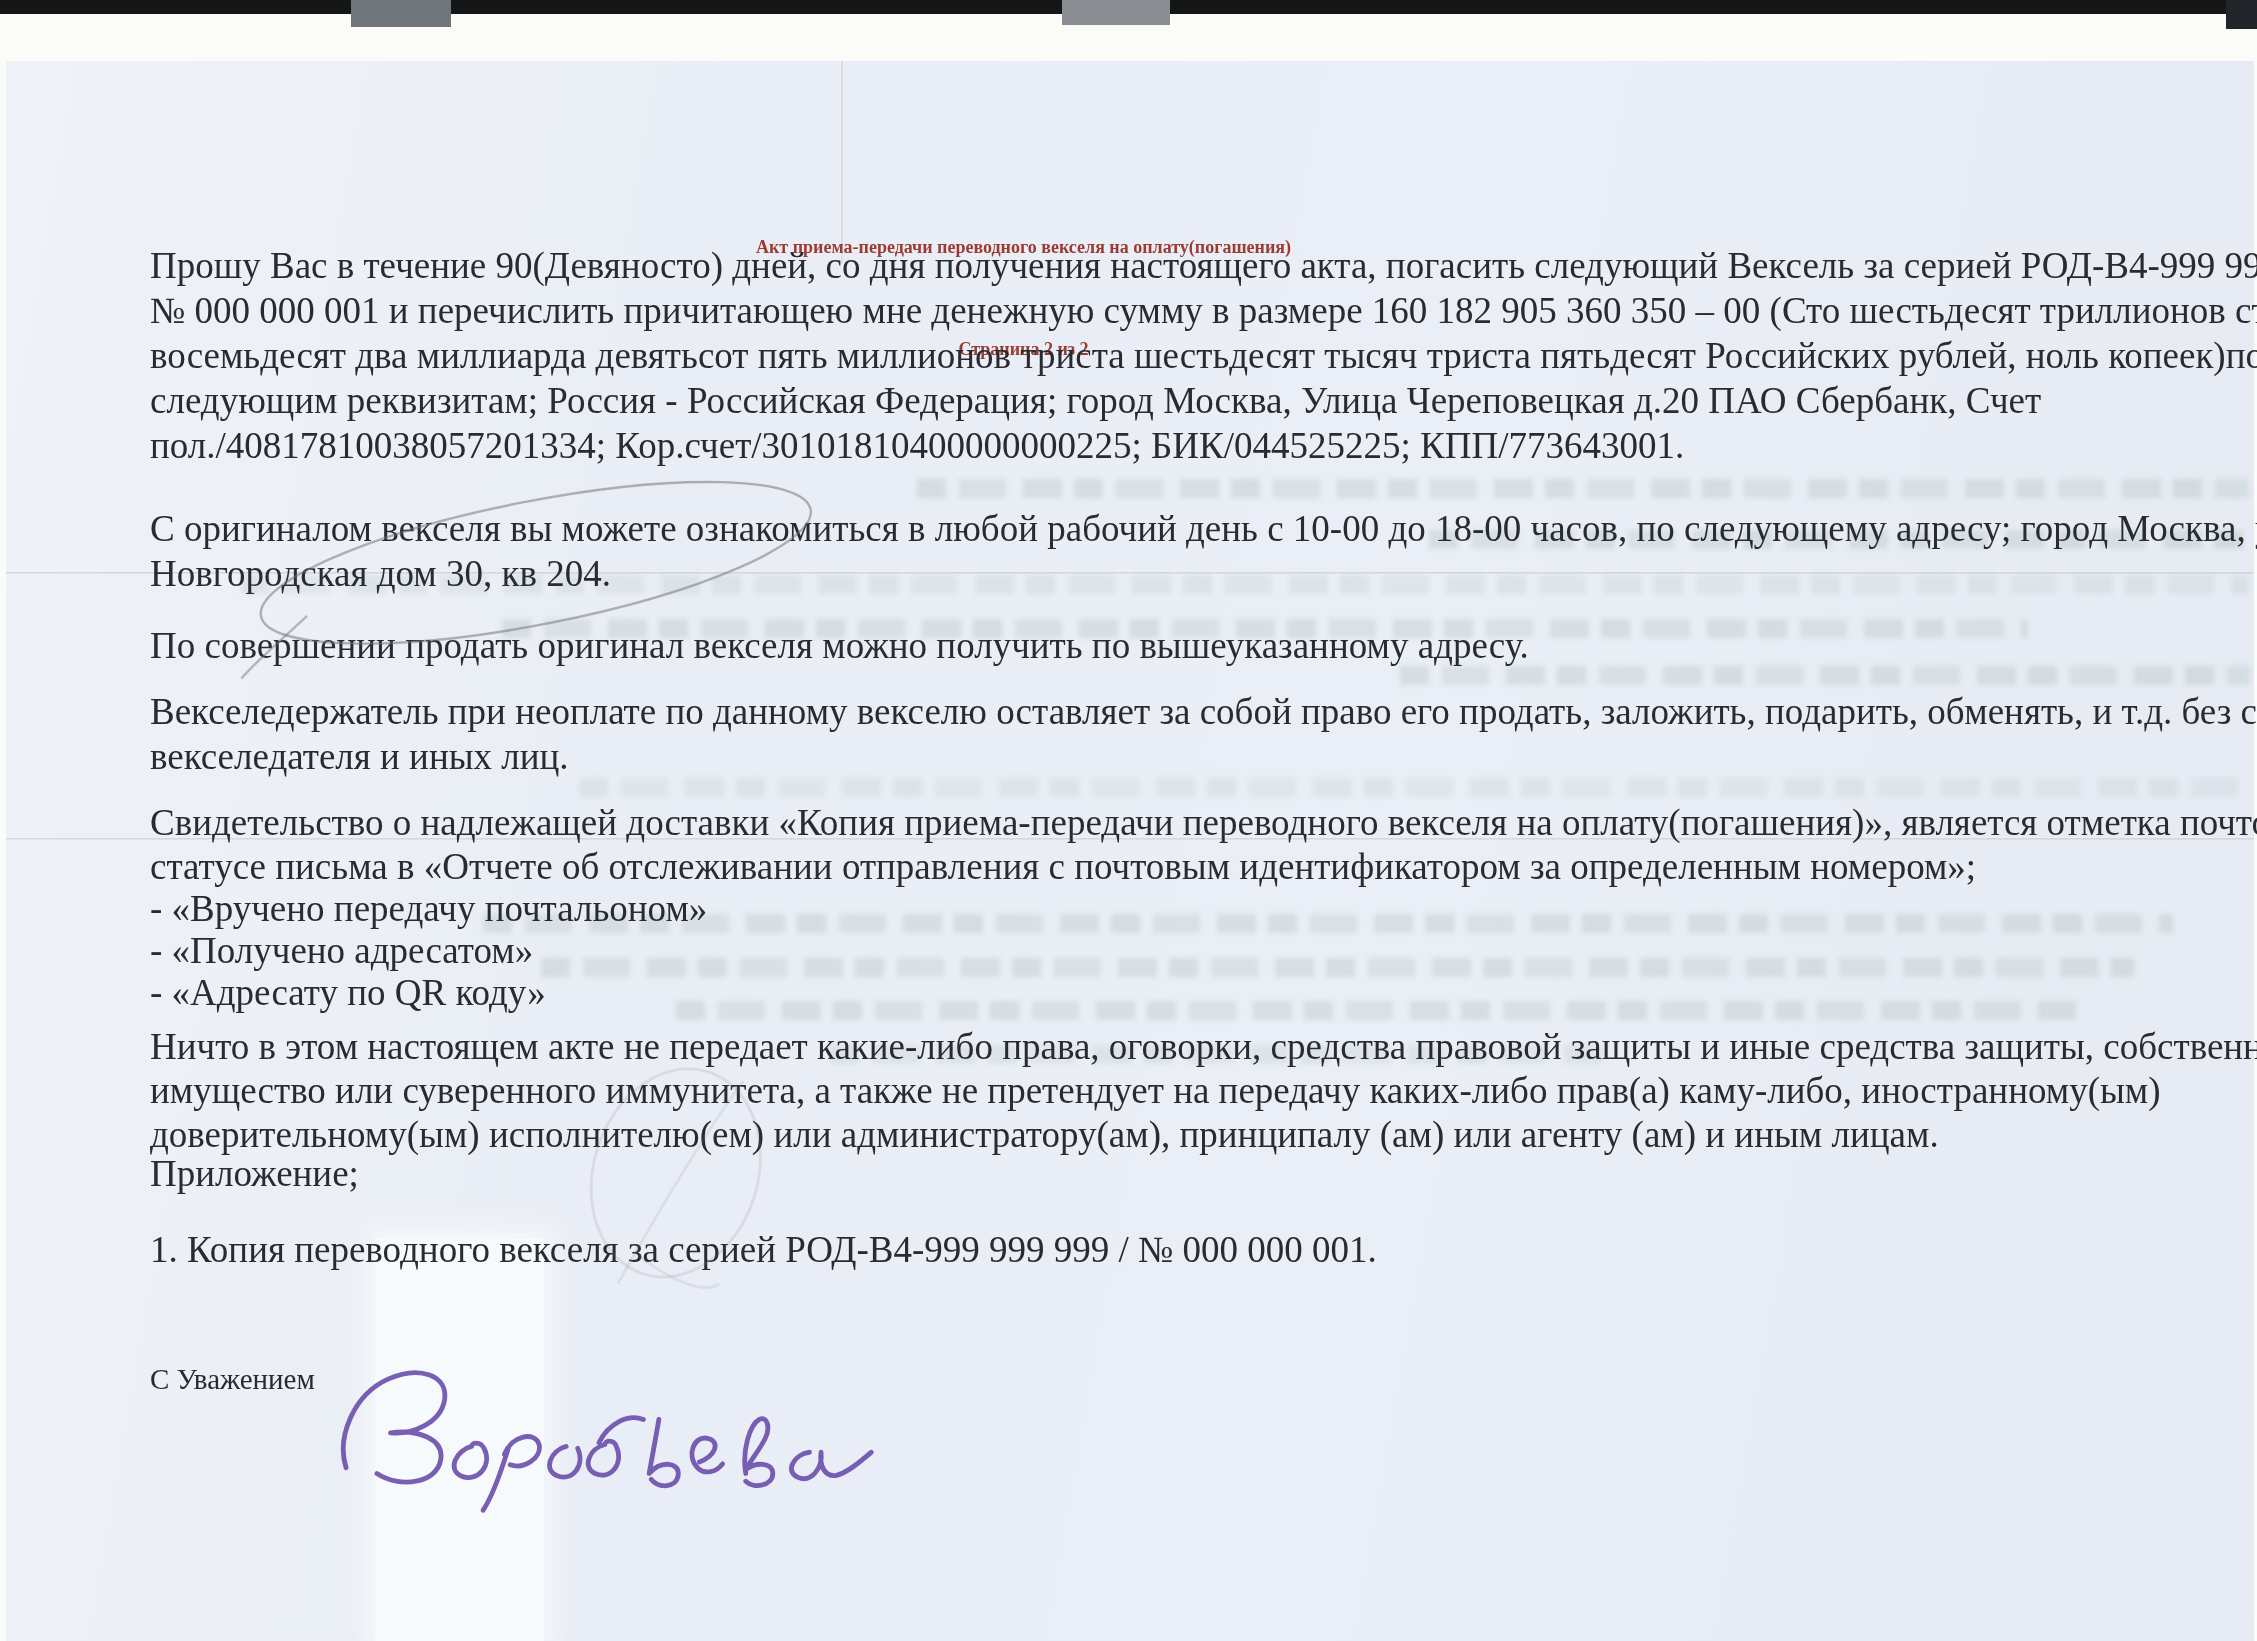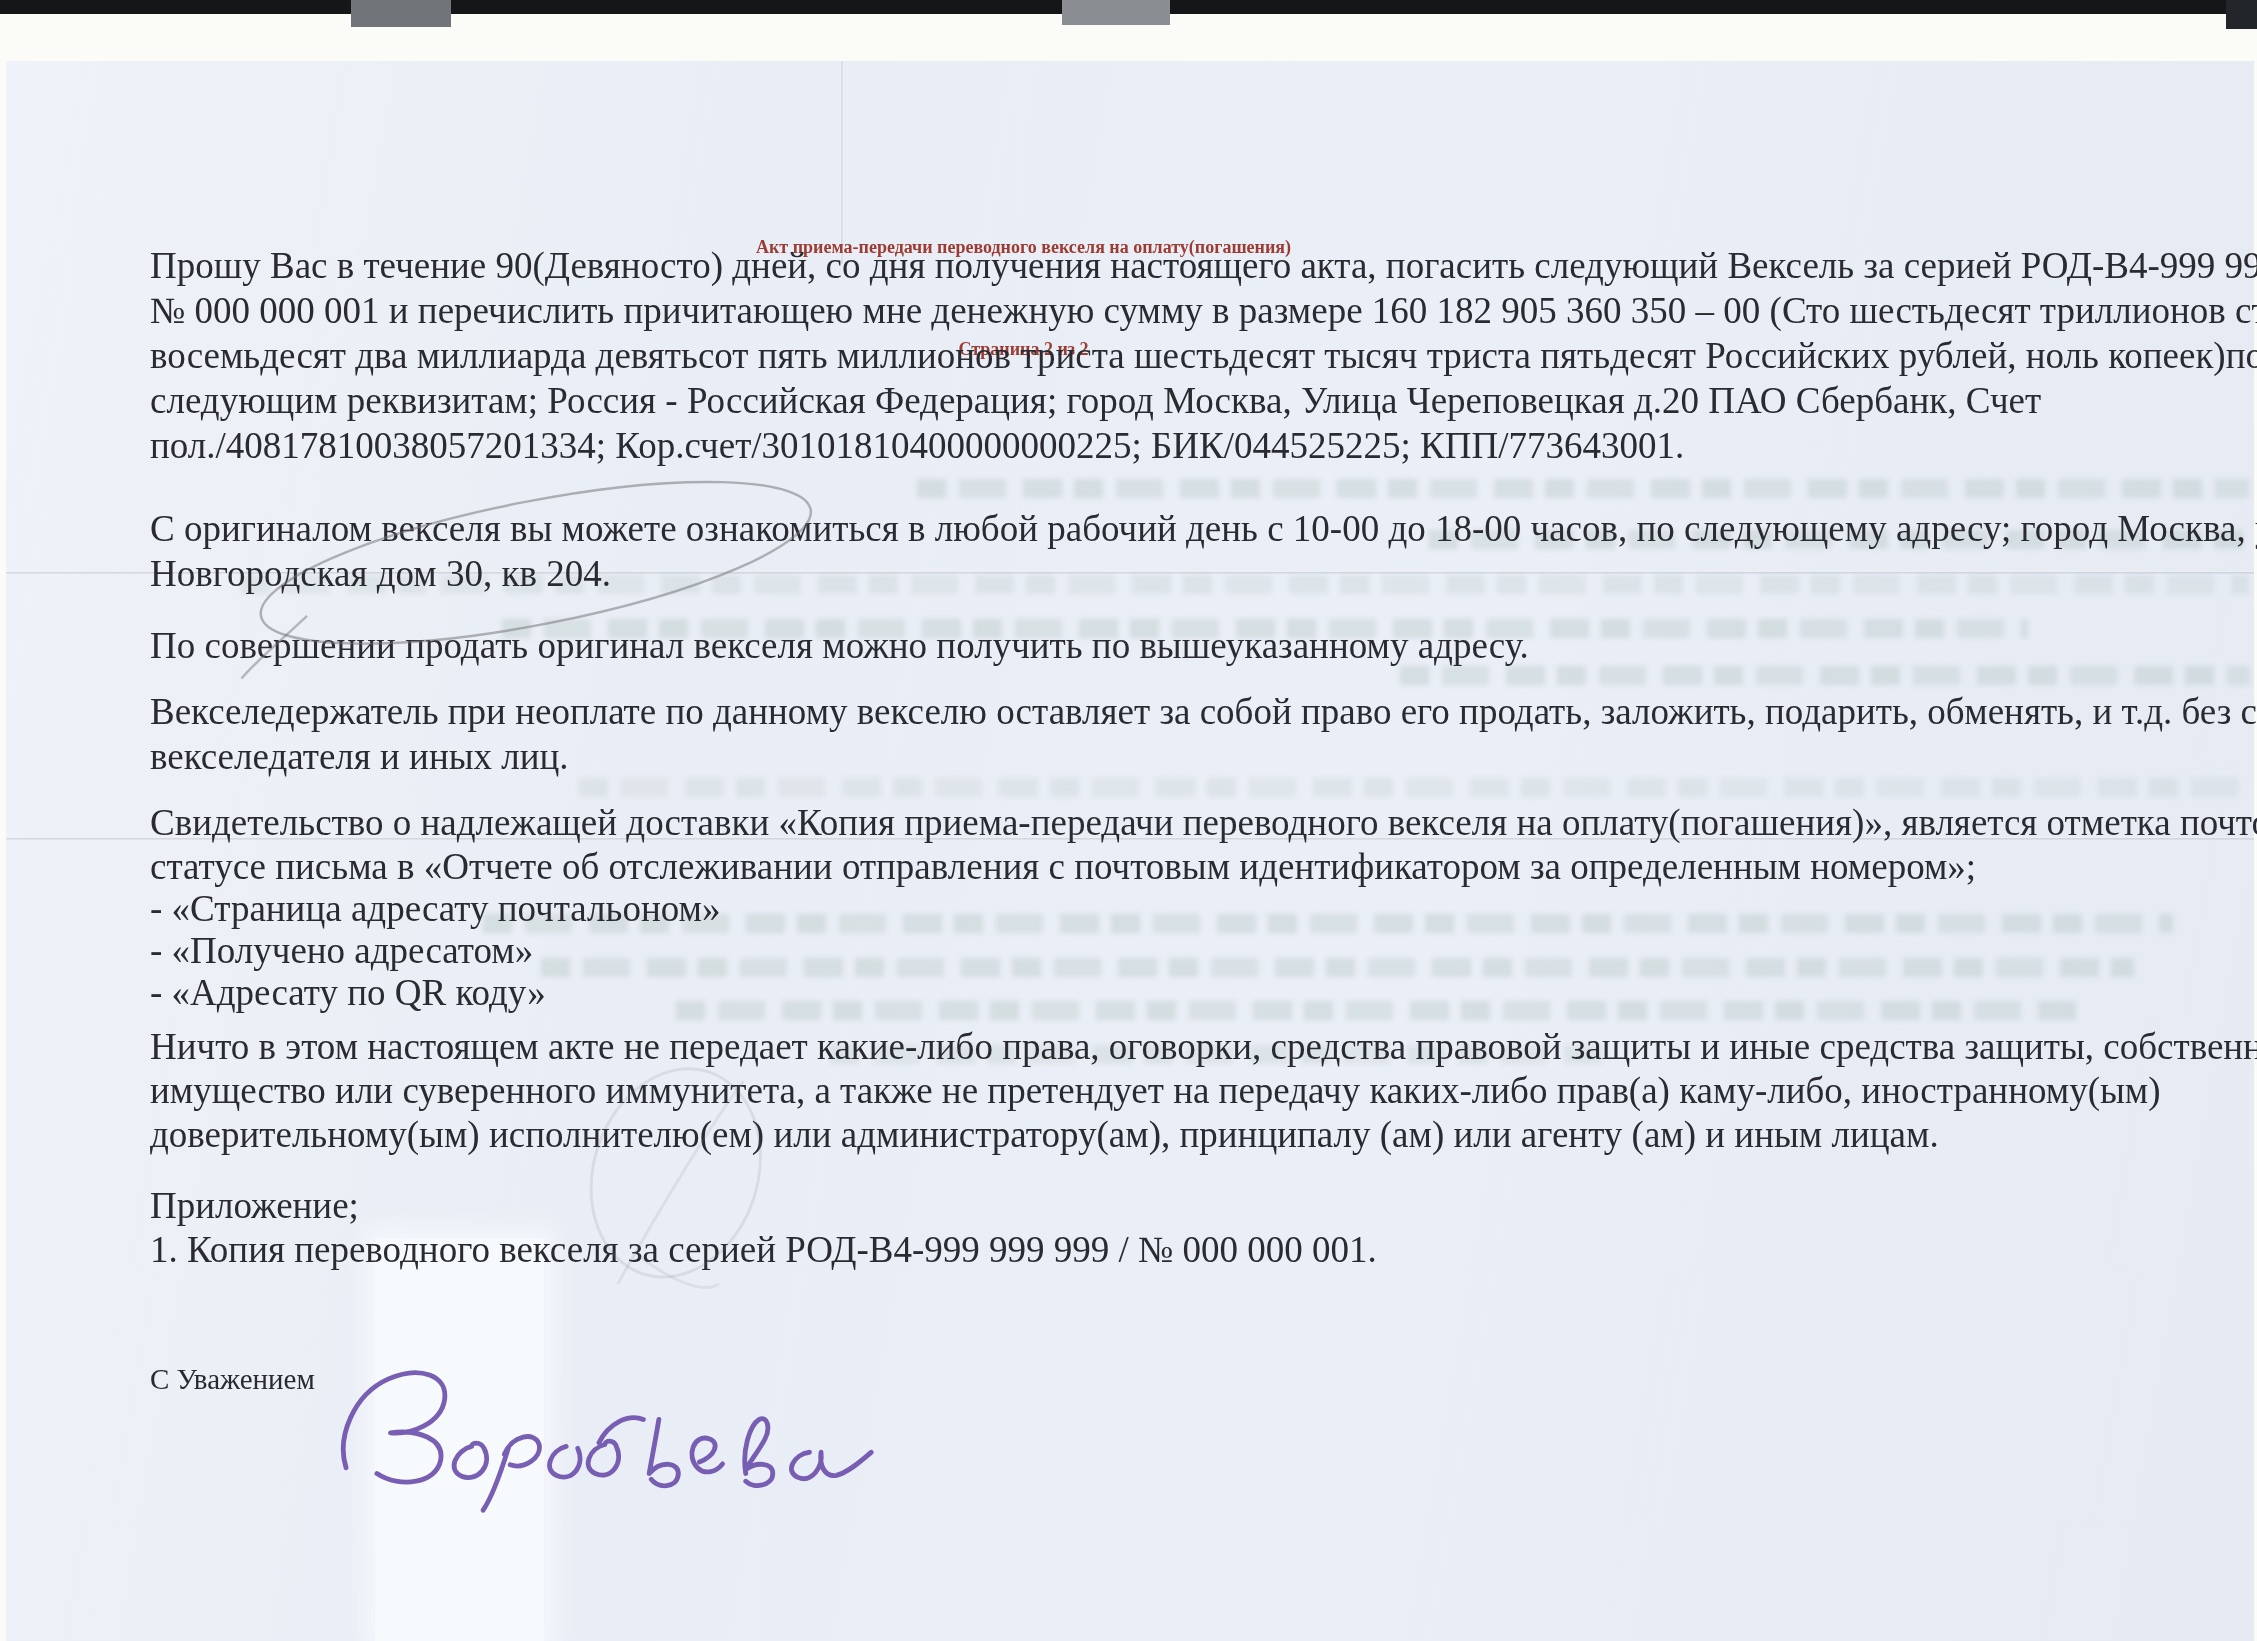--- a/index.html
+++ b/index.html
@@ -83,29 +83,29 @@
 Новгородская дом 30, кв 204.</div>
 
   <div class="para" style="top:623px;">По совершении продать оригинал векселя можно получить по вышеуказанному адресу.</div>
 
   <div class="para" style="top:689px;">Векселедержатель при неоплате по данному векселю оставляет за собой право его продать, заложить, подарить, обменять, и т.д. без согласия
 векселедателя и иных лиц.</div>
 
   <div class="para lh46" style="top:801px;">Свидетельство о надлежащей доставки «Копия приема-передачи переводного векселя на оплату(погашения)», является отметка почтой о
 статусе письма в «Отчете об отслеживании отправления с почтовым идентификатором за определенным номером»;</div>
 
-  <div class="para lh44" style="top:888px;">- «Страница адресату почтальоном»
+  <div class="para lh44" style="top:888px;">- «Вручено передачу почтальоном»
 - «Получено адресатом»
 - «Адресату по QR коду»</div>
 
   <div class="para lh46" style="top:1025px;">Ничто в этом настоящем акте не передает какие-либо права, оговорки, средства правовой защиты и иные средства защиты, собственность,
 имущество или суверенного иммунитета, а также не претендует на передачу каких-либо прав(а) каму-либо, иностранному(ым)
 доверительному(ым) исполнителю(ем) или администратору(ам), принципалу (ам) или агенту (ам) и иным лицам.</div>
 
-  <div class="para lh46" style="top:1184px;">Приложение;</div>
+  <div class="para lh46" style="top:1152px;">Приложение;</div>
 
   <div class="para lh46" style="top:1228px;">1. Копия переводного векселя за серией РОД-В4-999 999 999 / № 000 000 001.</div>
 
   <div class="closing">С Уважением</div>
 
   <svg class="annot" width="2257" height="1641" viewBox="0 0 2338 1700">
     <ellipse cx="555" cy="583" rx="290" ry="64" transform="rotate(-11 555 583)" fill="none" stroke="rgba(110,110,114,.5)" stroke-width="2.5"></ellipse>
     <path d="M318,638 C295,660 265,685 250,703" fill="none" stroke="rgba(110,110,114,.45)" stroke-width="2.5"></path>
     <ellipse cx="700" cy="1215" rx="85" ry="110" transform="rotate(18 700 1215)" fill="none" stroke="rgba(120,120,128,.15)" stroke-width="3"></ellipse>
     <path d="M640,1330 C690,1240 740,1160 770,1120 M660,1300 C700,1330 730,1340 745,1330" fill="none" stroke="rgba(120,120,128,.13)" stroke-width="3"></path>

